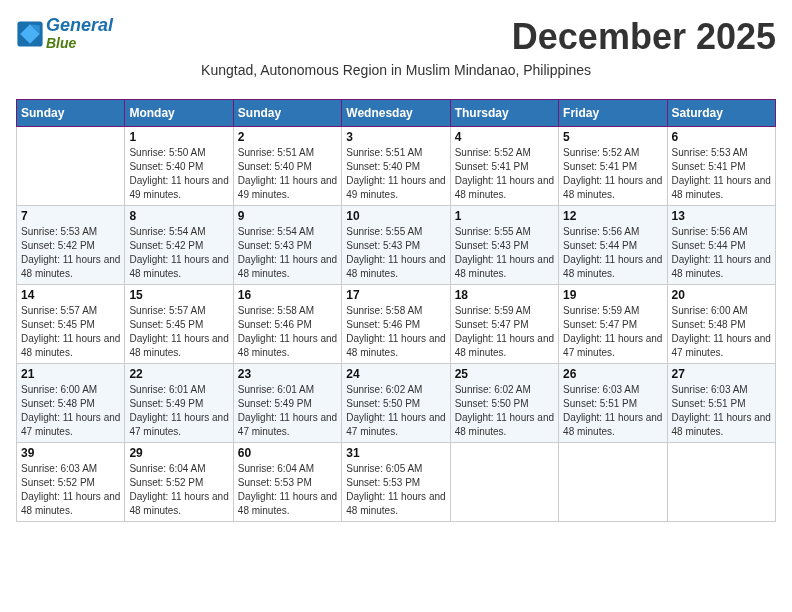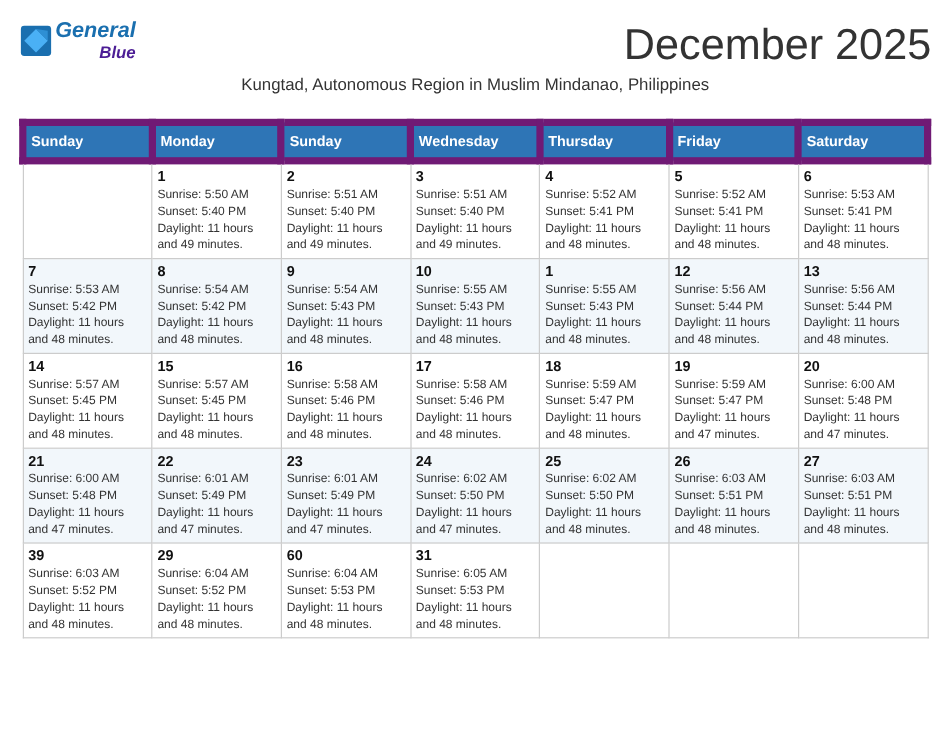--- a/index.html
+++ b/index.html
@@ -29,42 +29,42 @@
       width: 28px;
       height: 28px;
       margin-right: 2px;
     }
     .title-section {
       text-align: right;
       margin-bottom: 2px;
     }
     .main-title {
       font-size: 36px;
-      font-weight: normal;
+      font-weight: bold;
       color: #333;
     }
     .subtitle {
       font-size: 14px;
       color: #333;
       text-align: center;
       margin-bottom: 21px;
     }
     .calendar {
       width: 100%;
       border-collapse: collapse;
       font-size: 11px;
     }
     .calendar th {
       background-color: #2e75b6;
       color: #fff;
       padding: 6px 4px;
       text-align: left;
       font-weight: bold;
       font-size: 12px;
-      border: 6px solid #701a75;
+      border: 1px solid #701a75;
     }
     .calendar td {
       border: 1px solid #ccc;
       vertical-align: top;
       padding: 3px 4px;
       width: 108px;
       min-height: 70px;
       background: #fff;
     }
     .calendar tr:nth-child(even) td {
@@ -97,21 +97,21 @@
 <div>
   <div class="top-row">
     <div class="header-logo">
       <svg class="logo-icon" viewBox="0 0 40 40">
         <rect x="2" y="2" width="36" height="36" rx="4" fill="#1a6faf"></rect>
         <polygon points="20,6 34,20 20,34 6,20" fill="#4ab0f5"></polygon>
         <polygon points="20,6 34,8 34,20" fill="#2e8fd4"></polygon>
       </svg>
       <div class="logo-text">
         <div><span>General</span></div>
-        <div style="color:#4c1d95; font-size:14px;text-align:right;">Blue</div>
+        <div style="color:#4d7c0f; font-size:14px;">Blue</div>
       </div>
     </div>
     <div class="title-section">
       <div class="main-title">December 2025</div>
     </div>
   </div>
   <div class="subtitle">Kungtad, Autonomous Region in Muslim Mindanao, Philippines</div>
 
   <table class="calendar">
     <thead>

